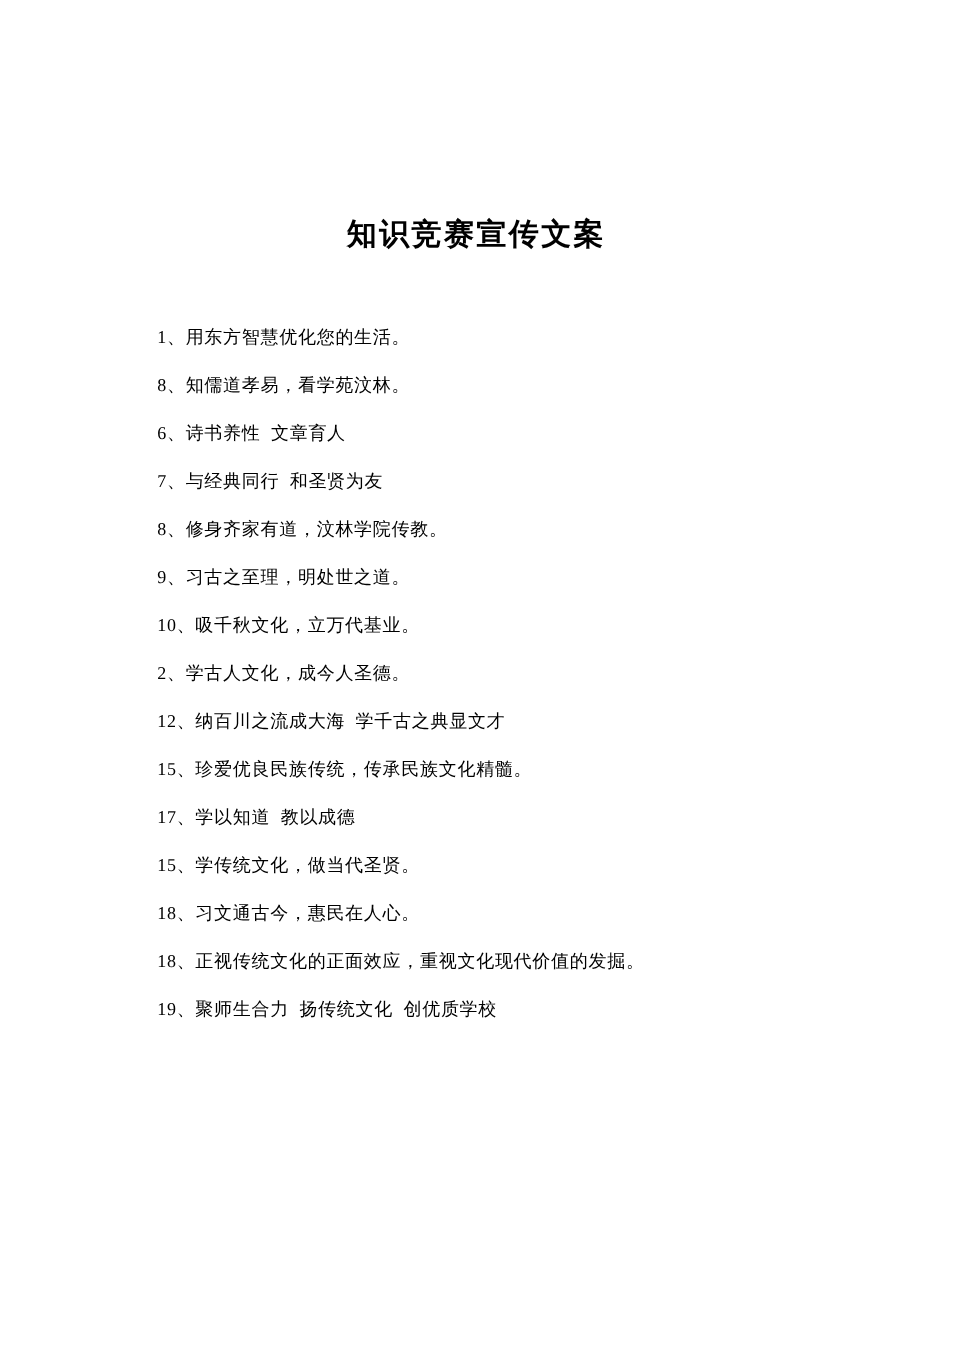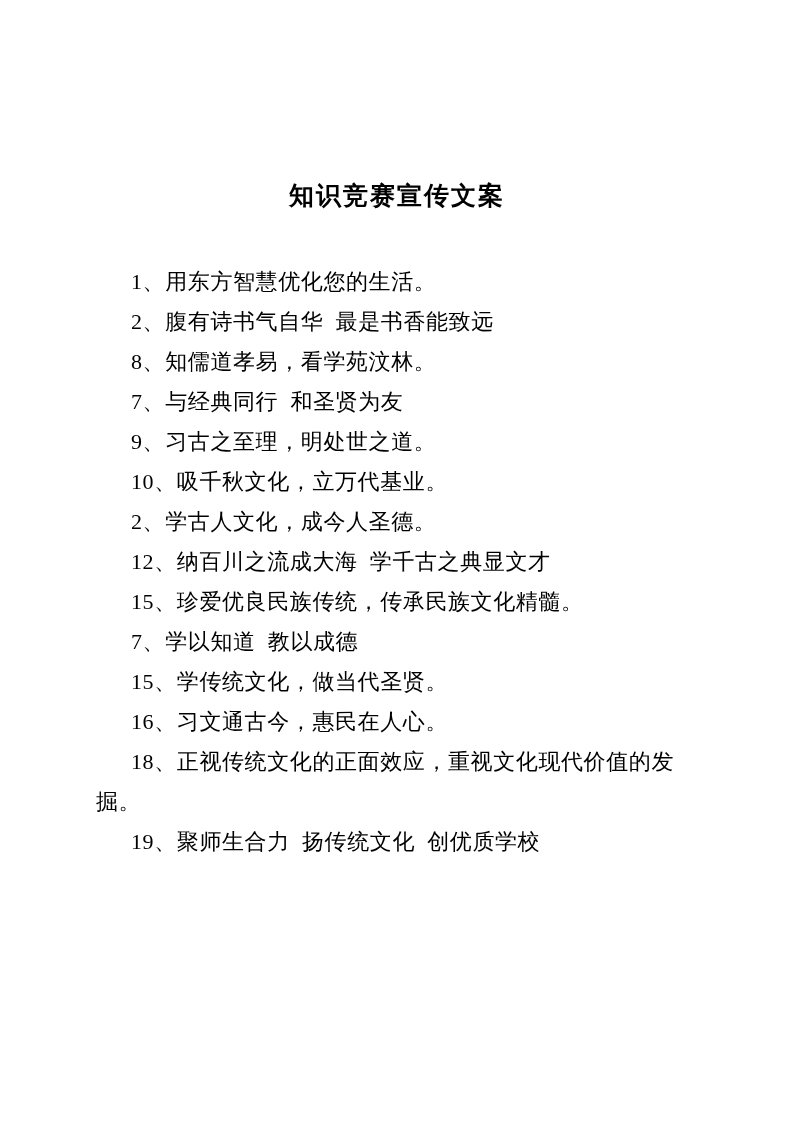--- a/index.html
+++ b/index.html
@@ -31,42 +31,43 @@
     padding-top: 180px;
     line-height: 1.2;
   }
   .body-list {
     margin: 0;
     padding: 0;
     list-style: none;
     margin-top: 52px;
   }
   .body-list li {
-    font-size: 22px;
+    font-size: 15px;
     line-height: 40px;
     text-indent: 35px;
     letter-spacing: 0.6px;
     white-space: pre-wrap;
     word-break: break-all;
   }
 </style>
 </head>
 <body>
 
 <div class="page">
   <h1 class="doc-title">知识竞赛宣传文案</h1>
   <ul class="body-list">
     <li>1、用东方智慧优化您的生活。</li>
-    <li>2、腹有诗书气自华  最是书香能致远</li>
     <li>8、知儒道孝易，看学苑汶林。</li>
+    <li>6、诗书养性  文章育人</li>
     <li>7、与经典同行  和圣贤为友</li>
+    <li>8、修身齐家有道，汶林学院传教。</li>
     <li>9、习古之至理，明处世之道。</li>
     <li>10、吸千秋文化，立万代基业。</li>
     <li>2、学古人文化，成今人圣德。</li>
     <li>12、纳百川之流成大海  学千古之典显文才</li>
     <li>15、珍爱优良民族传统，传承民族文化精髓。</li>
-    <li>7、学以知道  教以成德</li>
+    <li>17、学以知道  教以成德</li>
     <li>15、学传统文化，做当代圣贤。</li>
-    <li>16、习文通古今，惠民在人心。</li>
+    <li>18、习文通古今，惠民在人心。</li>
     <li>18、正视传统文化的正面效应，重视文化现代价值的发掘。</li>
     <li>19、聚师生合力  扬传统文化  创优质学校</li>
   </ul>
 </div>
 
 </body></html>

